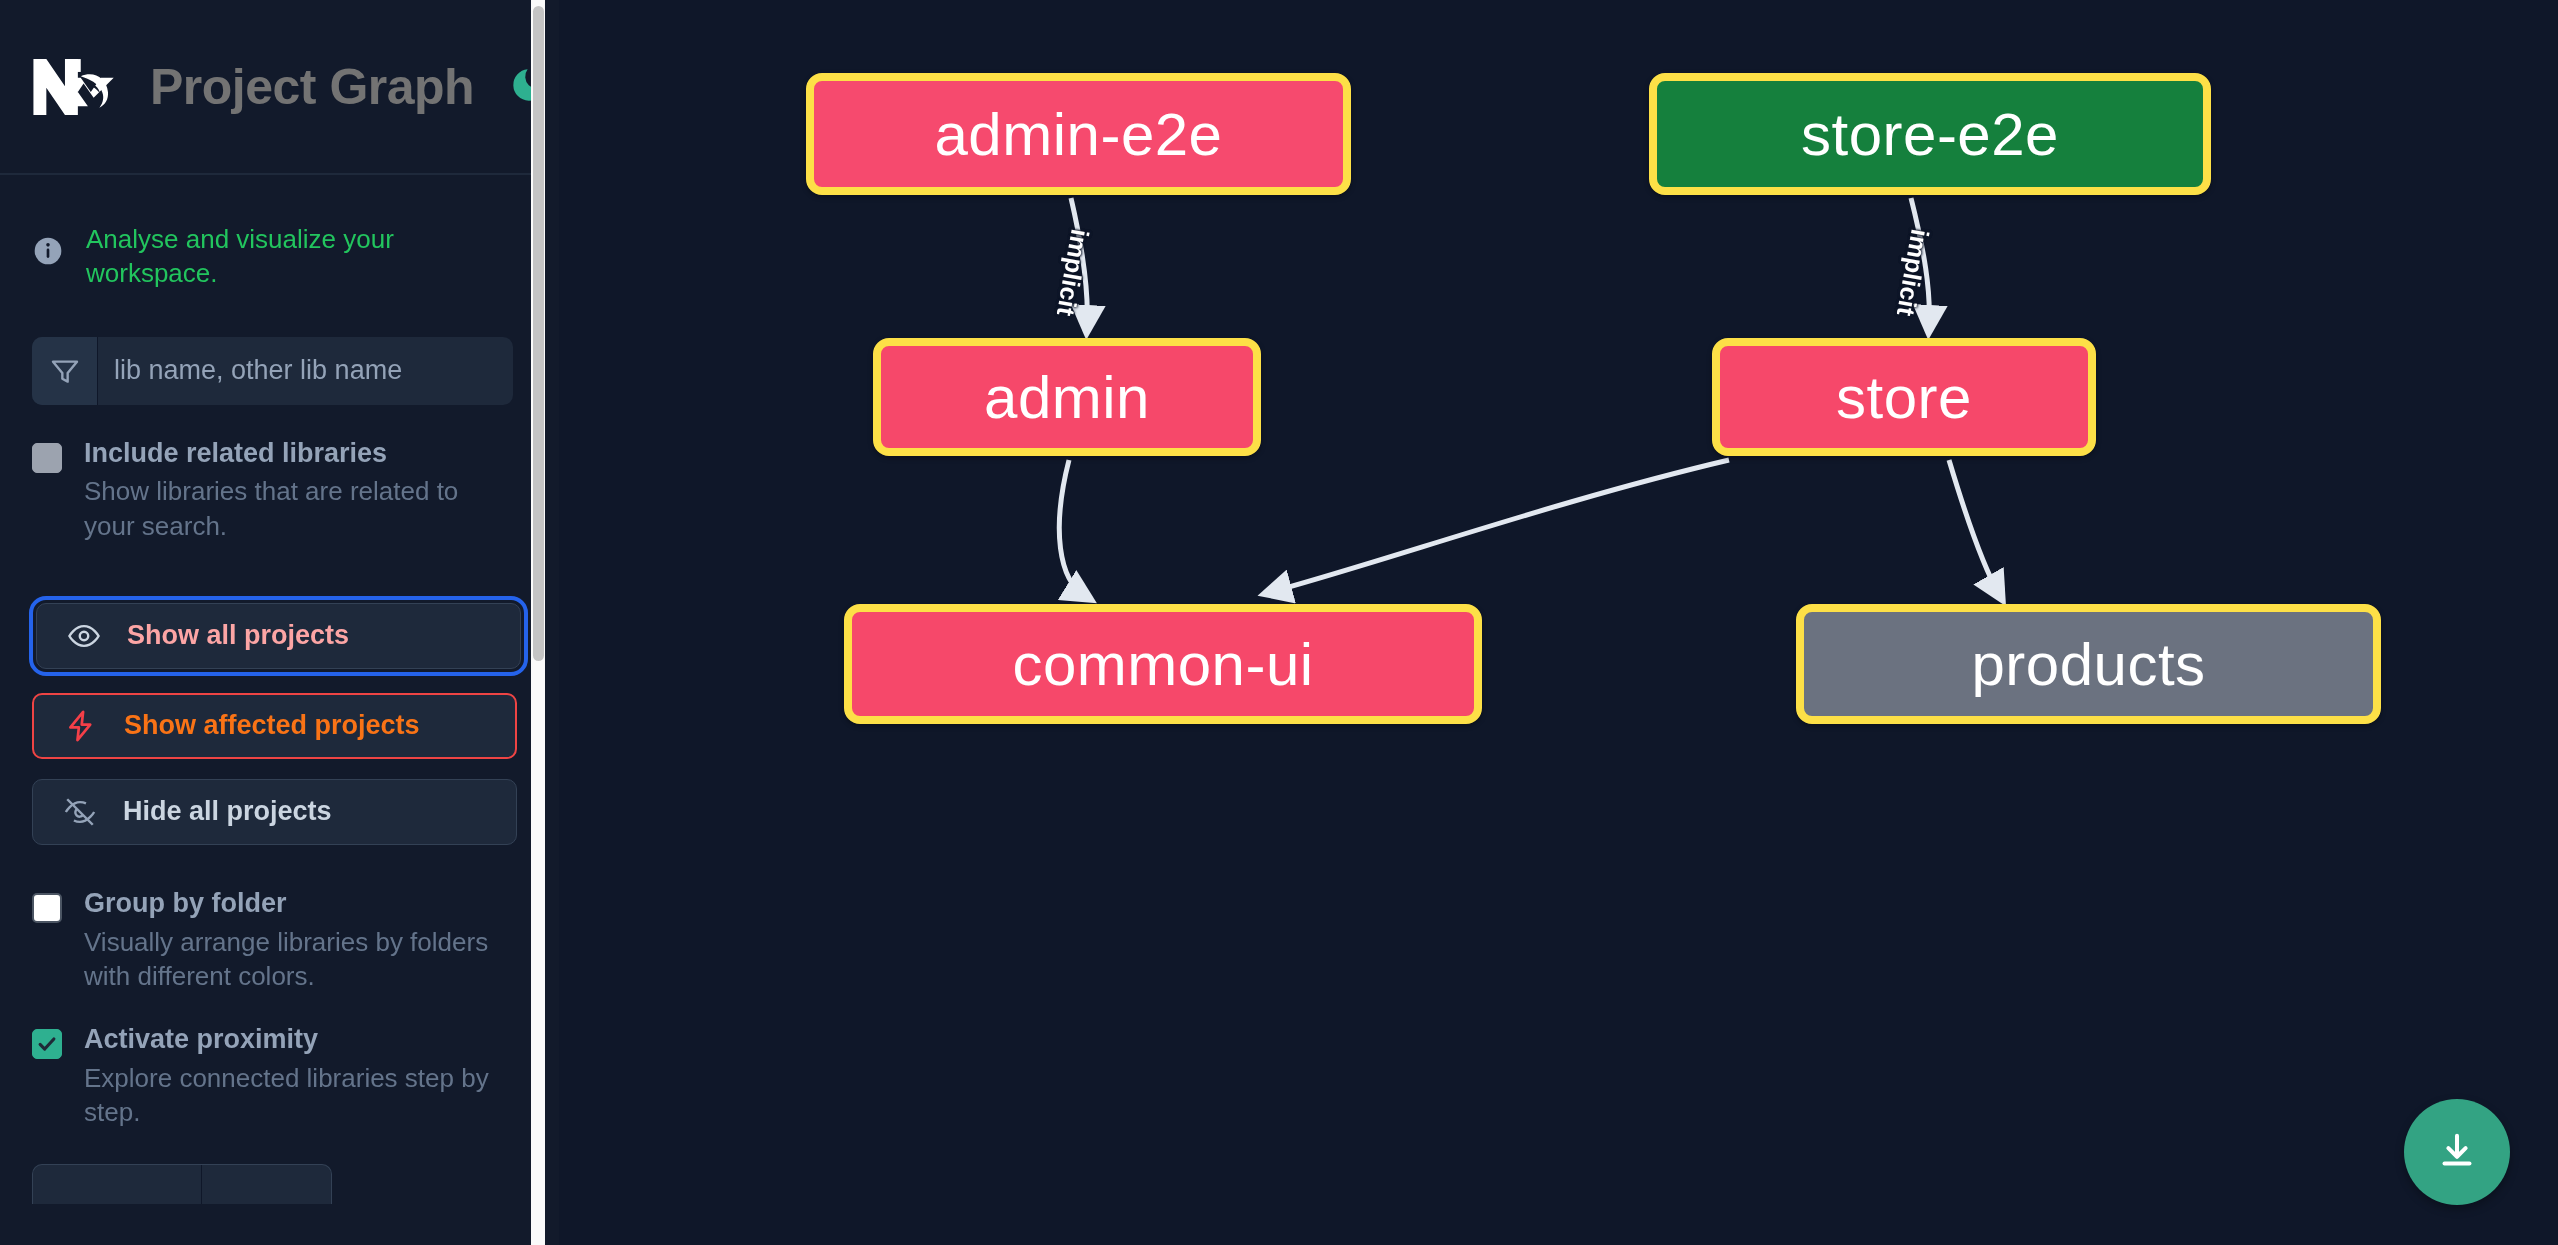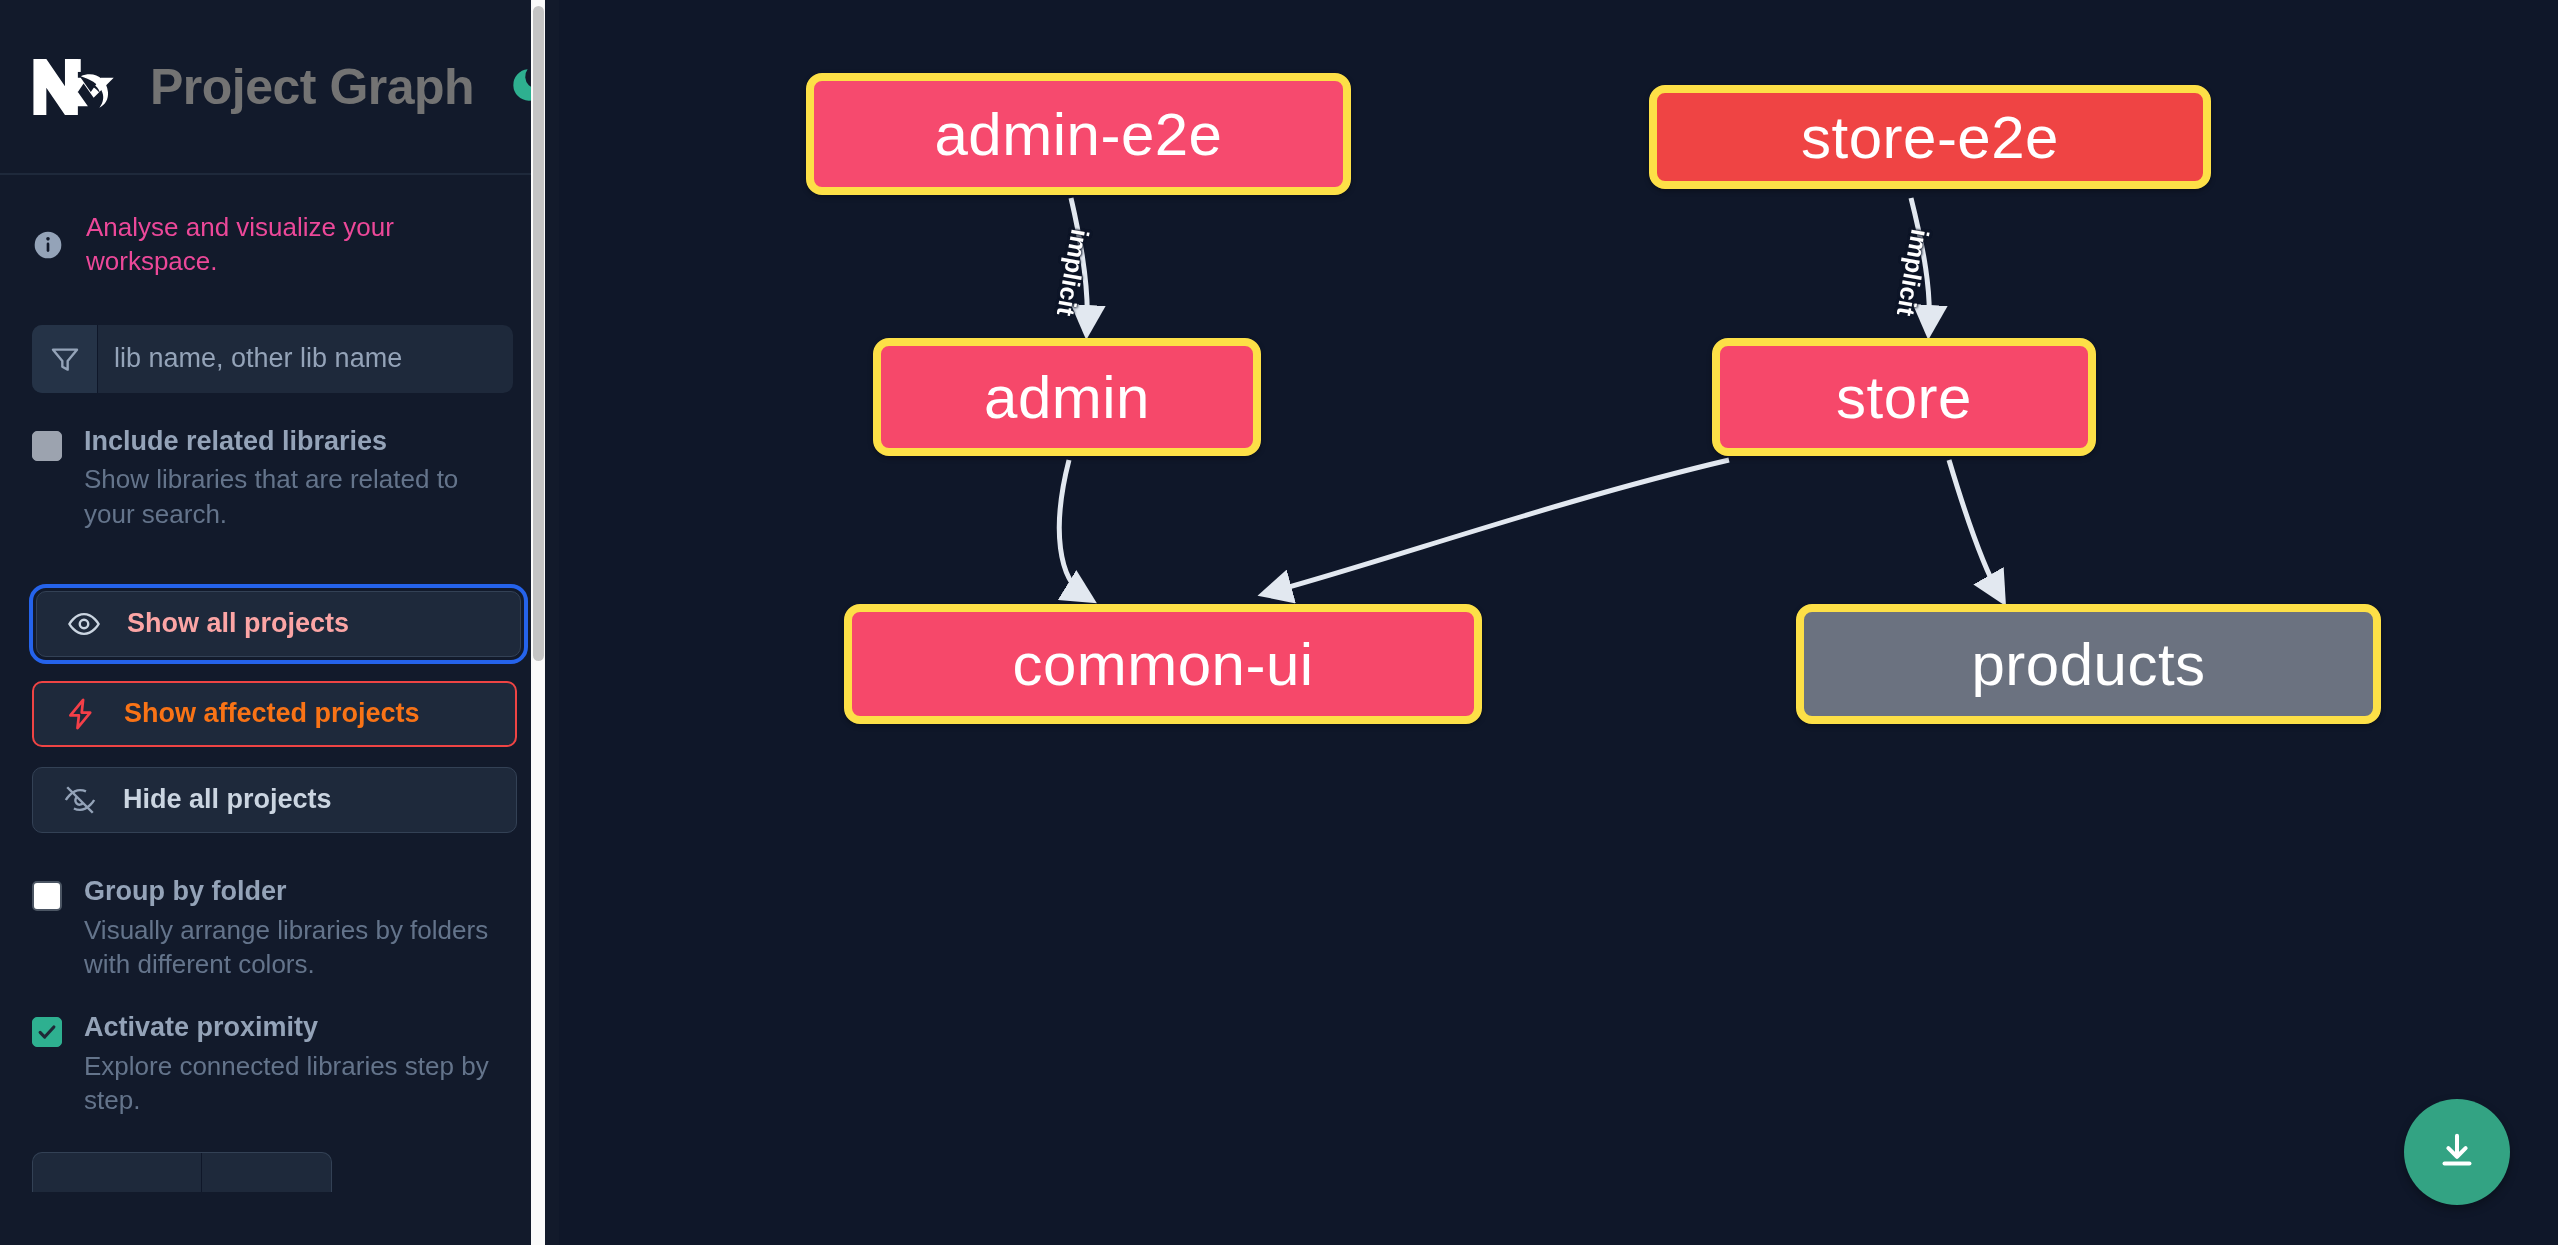--- a/index.html
+++ b/index.html
@@ -37,21 +37,21 @@
     margin-left: 34px; width: 56px; height: 56px;
     display: flex; align-items: center; justify-content: center;
     cursor: pointer; background: none; border: none;
   }
 
   .sb-info {
     display: flex; align-items: center; gap: 22px;
     padding: 36px 32px 0 32px;
   }
   .info-icon { width: 32px; height: 32px; flex: 0 0 32px; }
-  .sb-info-text { font-size: 26px; color: #ec4899; line-height: 1.3; }
+  .sb-info-text { font-size: 26px; color: #22c55e; line-height: 1.3; margin-top: 12px; }
 
   .sb-body { padding: 0 32px; }
 
   
   .filter-row {
     margin-top: 46px;
     height: 68px;
     display: flex; align-items: stretch;
     background: #1E293B;
     border-radius: 10px;
@@ -309,21 +309,21 @@
         <path d="M 510,460 C 492,530 500,580 526,596"></path>
         <path d="M 1170,460 C 1000,500 830,560 712,592"></path>
         <path d="M 1390,460 C 1408,520 1425,568 1440,594"></path>
       </g>
     </svg>
 
     <div class="node" style="left:247px; top:73px; width:545px; height:122px; background:#F64A6E;">
       <span class="node-label">admin-e2e</span>
     </div>
 
-    <div class="node" style="left:1090px; top:85px; width:562px; height:104px; background:#ef4444;">
+    <div class="node" style="left:1090px; top:73px; width:562px; height:122px; background:#15803d;">
       <span class="node-label">store-e2e</span>
     </div>
 
     <div class="node" style="left:314px; top:338px; width:388px; height:118px; background:#F6486A;">
       <span class="node-label">admin</span>
     </div>
 
     <div class="node" style="left:1153px; top:338px; width:384px; height:118px; background:#F6486A;">
       <span class="node-label">store</span>
     </div>

